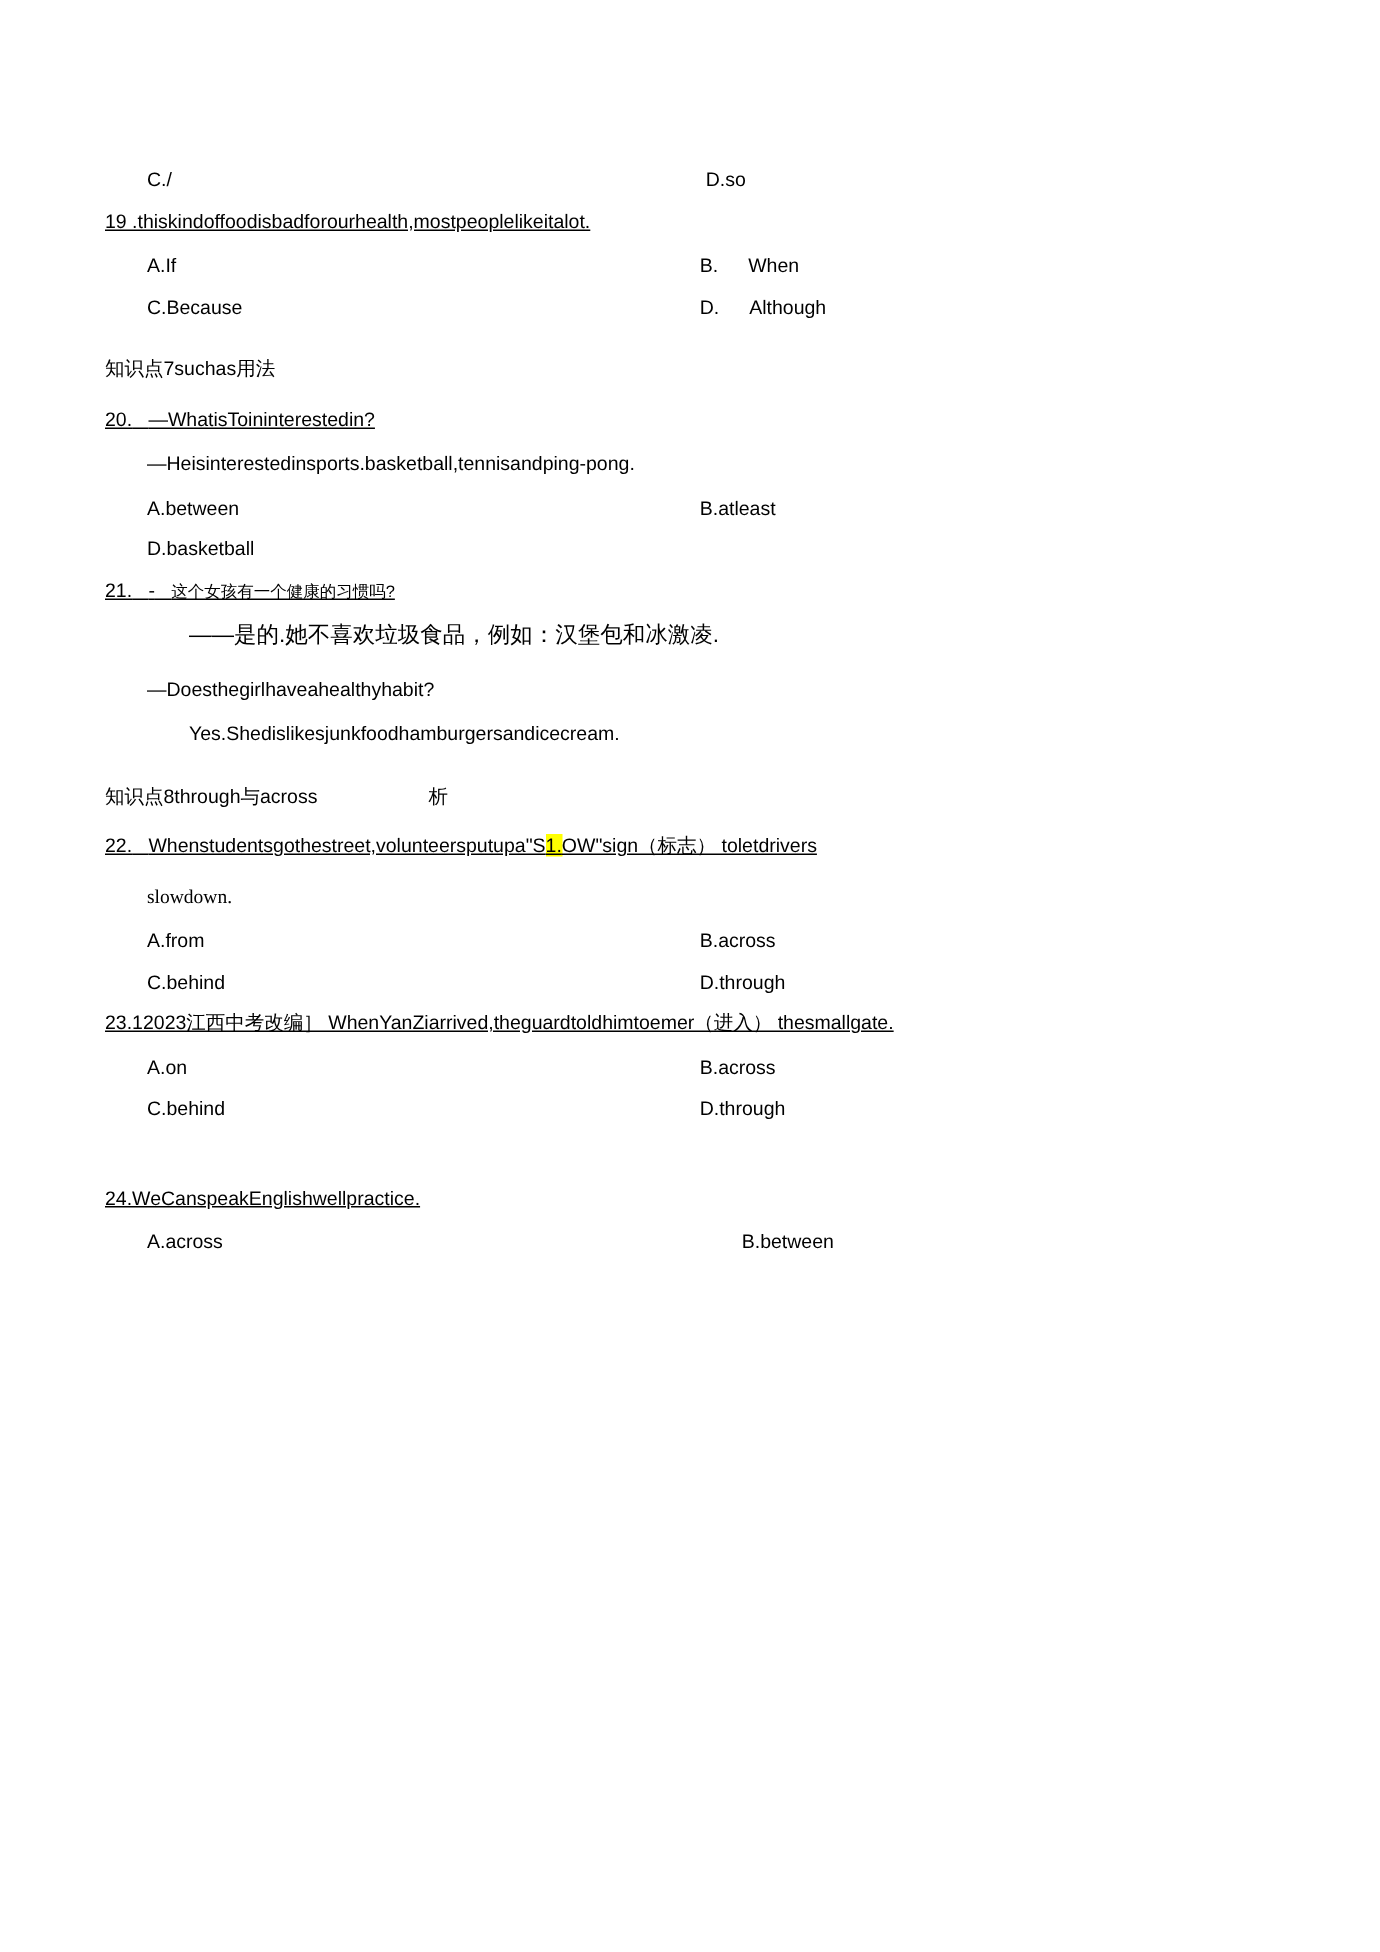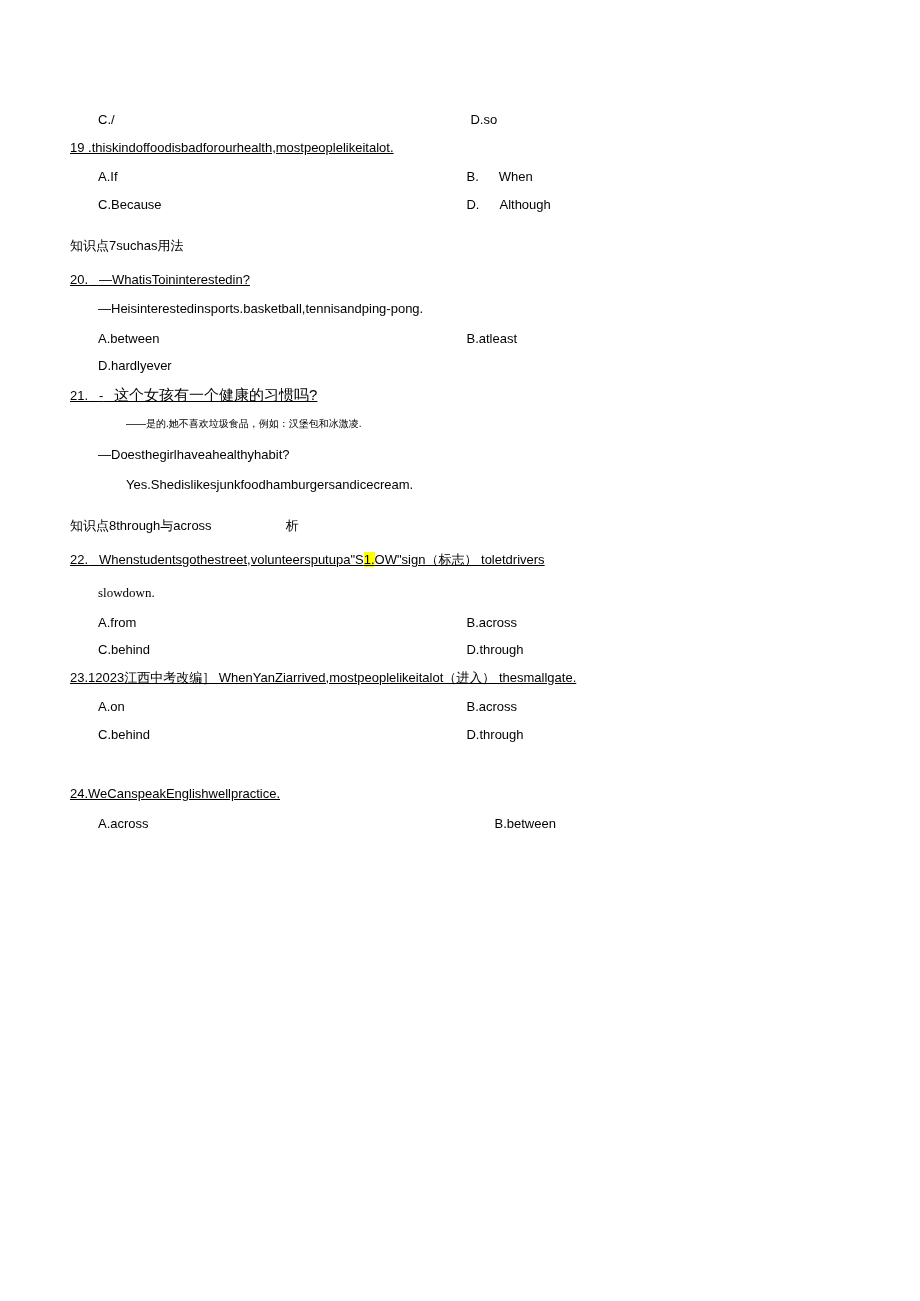--- a/index.html
+++ b/index.html
@@ -70,48 +70,48 @@
 
   <div class="qline">
     <span>20.</span>&nbsp;&nbsp;&nbsp;<span>—WhatisToininterestedin?</span>
   </div>
   <div class="indent-text">—Heisinterestedinsports.basketball,tennisandping-pong.</div>
   <div class="opts">
     <div class="col-l">A.between</div>
     <div class="col-r">B.atleast</div>
   </div>
   <div class="opts">
-    <div class="col-r">D.hardlyever</div>
+    <div class="col-r">D.basketball</div>
   </div>
 
   <div class="qline" style="margin-top:6px;">
-    <span>21.</span>&nbsp;&nbsp;&nbsp;<span class="dash">-</span>&nbsp;&nbsp;&nbsp;<span class="cn" style="font-size:15px;">这个女孩有一个健康的习惯吗?</span>
+    <span>21.</span>&nbsp;&nbsp;&nbsp;<span class="dash">-</span>&nbsp;&nbsp;&nbsp;<span class="cn" style="font-size:11px;">这个女孩有一个健康的习惯吗?</span>
   </div>
-  <div class="indent-text cn" style="font-size:10px; padding-left:56px; margin-top:4px; margin-bottom:14px;">——是的.她不喜欢垃圾食品，例如：汉堡包和冰激凌.</div>
+  <div class="indent-text cn" style="font-size:15px; padding-left:56px; margin-top:4px; margin-bottom:14px;">——是的.她不喜欢垃圾食品，例如：汉堡包和冰激凌.</div>
   <div class="indent-text" style="padding-left:28px;">—Doesthegirlhaveahealthyhabit?</div>
   <div class="indent-text2">Yes.Shedislikesjunkfoodhamburgersandicecream.</div>
 
   <div class="section-head">
     <span>知识点8through与across</span><span style="display:inline-block; width:74px;"></span><span>析</span>
   </div>
 
   <div class="qline">
     <span>22.</span>&nbsp;&nbsp;&nbsp;<span>Whenstudentsgothestreet,volunteersputupa"S</span><span class="hl">1.</span><span>OW"sign（标志） toletdrivers</span>
   </div>
   <div class="indent-text" style="margin-top:14px;font-family:Liberation Serif, serif;">slowdown.</div>
   <div class="opts">
     <div class="col-l">A.from</div>
     <div class="col-r">B.across</div>
   </div>
   <div class="opts">
     <div class="col-l">C.behind</div>
     <div class="col-r">D.through</div>
   </div>
 
-  <div class="qline" style="margin-top:6px;">23.12023江西中考改编］ WhenYanZiarrived,mostpeoplelikeitalot（进入） thesmallgate.</div>
+  <div class="qline" style="margin-top:6px;">23.12023江西中考改编］ WhenYanZiarrived,theguardtoldhimtoemer（进入） thesmallgate.</div>
   <div class="opts">
     <div class="col-l">A.on</div>
     <div class="col-r">B.across</div>
   </div>
   <div class="opts">
     <div class="col-l">C.behind</div>
     <div class="col-r">D.through</div>
   </div>
 
   <div class="qline" style="margin-top:40px;">24.WeCanspeakEnglishwellpractice.</div>

